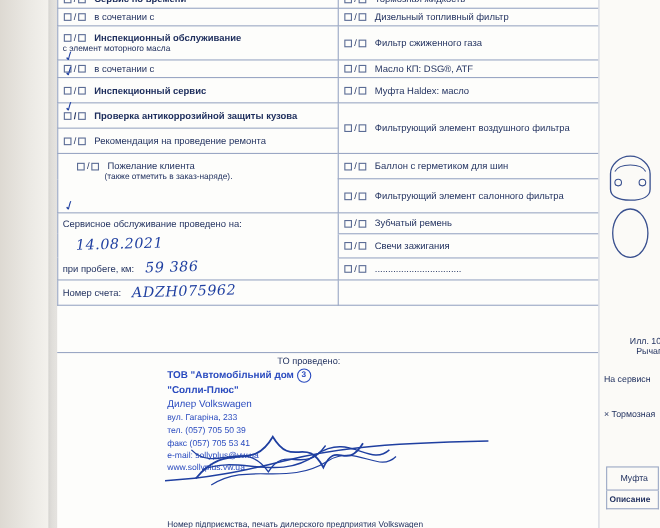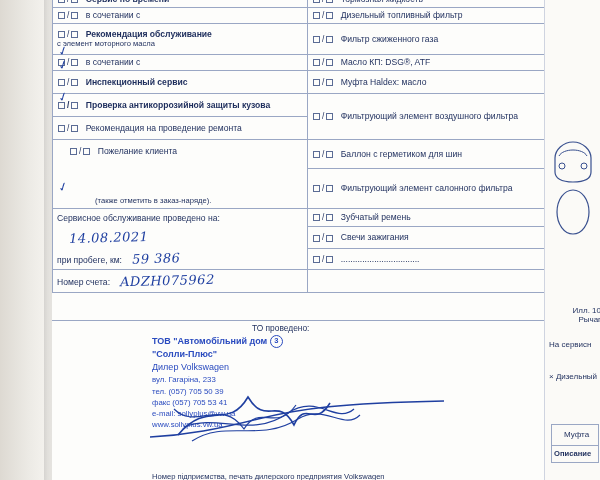--- a/index.html
+++ b/index.html
@@ -141,21 +141,21 @@
           <span class="lbl">в сочетании с</span>
         </td>
         <td class="c-right">
           <span class="chk"><span class="sq"></span><span class="slash">/</span><span class="sq"></span></span>
           <span class="lbl">Дизельный топливный фильтр</span>
         </td>
       </tr>
       <tr>
         <td class="c-left" style="height:26px;">
           <span class="chk"><span class="sq"></span><span class="slash">/</span><span class="sq"></span></span>
-          <span class="lbl bold">Рекомендация обслуживание</span>
+          <span class="lbl bold">Инспекционный обслуживание</span>
           <span class="sub">с элемент моторного масла</span>
         </td>
         <td class="c-right">
           <span class="chk"><span class="sq"></span><span class="slash">/</span><span class="sq"></span></span>
           <span class="lbl">Фильтр сжиженного газа</span>
         </td>
       </tr>
       <tr>
         <td class="c-left">
           <span class="chk"><span class="sq"></span><span class="slash">/</span><span class="sq"></span></span>
@@ -189,21 +189,21 @@
       <tr>
         <td class="c-left" style="height:18px;">
           <span class="chk"><span class="sq"></span><span class="slash">/</span><span class="sq"></span></span>
           <span class="lbl">Рекомендация на проведение ремонта</span>
         </td>
       </tr>
       <tr>
         <td class="c-left" rowspan="2" style="height:42px;vertical-align:top;padding-top:6px;padding-left:16px;">
           <span class="chk"><span class="sq"></span><span class="slash">/</span><span class="sq"></span></span>
           <span class="lbl">Пожелание клиента</span>
-          <span class="sub" style="padding-left:26px;margin-top:40px;">(также отметить в заказ-наряде).</span>
+          <span class="sub" style="padding-left:26px;">(также отметить в заказ-наряде).</span>
         </td>
         <td class="c-right" style="height:18px;">
           <span class="chk"><span class="sq"></span><span class="slash">/</span><span class="sq"></span></span>
           <span class="lbl">Баллон с герметиком для шин</span>
         </td>
       </tr>
       <tr>
         <td class="c-right" style="height:26px;">
           <span class="chk"><span class="sq"></span><span class="slash">/</span><span class="sq"></span></span>
           <span class="lbl">Фильтрующий элемент салонного фильтра</span>
@@ -282,21 +282,21 @@
   <div class="rightpage">
     <svg class="car" width="48" height="120" viewBox="0 0 48 120">
       <path d="M6,38 C6,30 14,22 24,22 C34,22 42,30 42,38 L42,52 C42,58 36,62 24,62 C12,62 6,58 6,52 Z" fill="none" stroke="#39508f" stroke-width="1.2"></path>
       <path d="M10,36 C14,28 34,28 38,36" fill="none" stroke="#39508f" stroke-width="1"></path>
       <circle cx="13" cy="46" r="3" fill="none" stroke="#39508f" stroke-width="1"></circle>
       <circle cx="35" cy="46" r="3" fill="none" stroke="#39508f" stroke-width="1"></circle>
       <ellipse cx="24" cy="92" rx="16" ry="22" fill="none" stroke="#39508f" stroke-width="1.2"></ellipse>
     </svg>
     <div class="ill-cap">Илл. 10  Рычаг</div>
     <div class="r-line" style="top:340px;">На сервисн</div>
-    <div class="r-line" style="top:372px;">× Дизельный</div>
+    <div class="r-line" style="top:372px;">× Тормозная</div>
     <div class="r-box">
         <div class="t">Муфта</div>
       </div>
     <div class="r-box2">
         <div class="t">Описание</div>
       </div>
   </div>
 
 </div>
 

